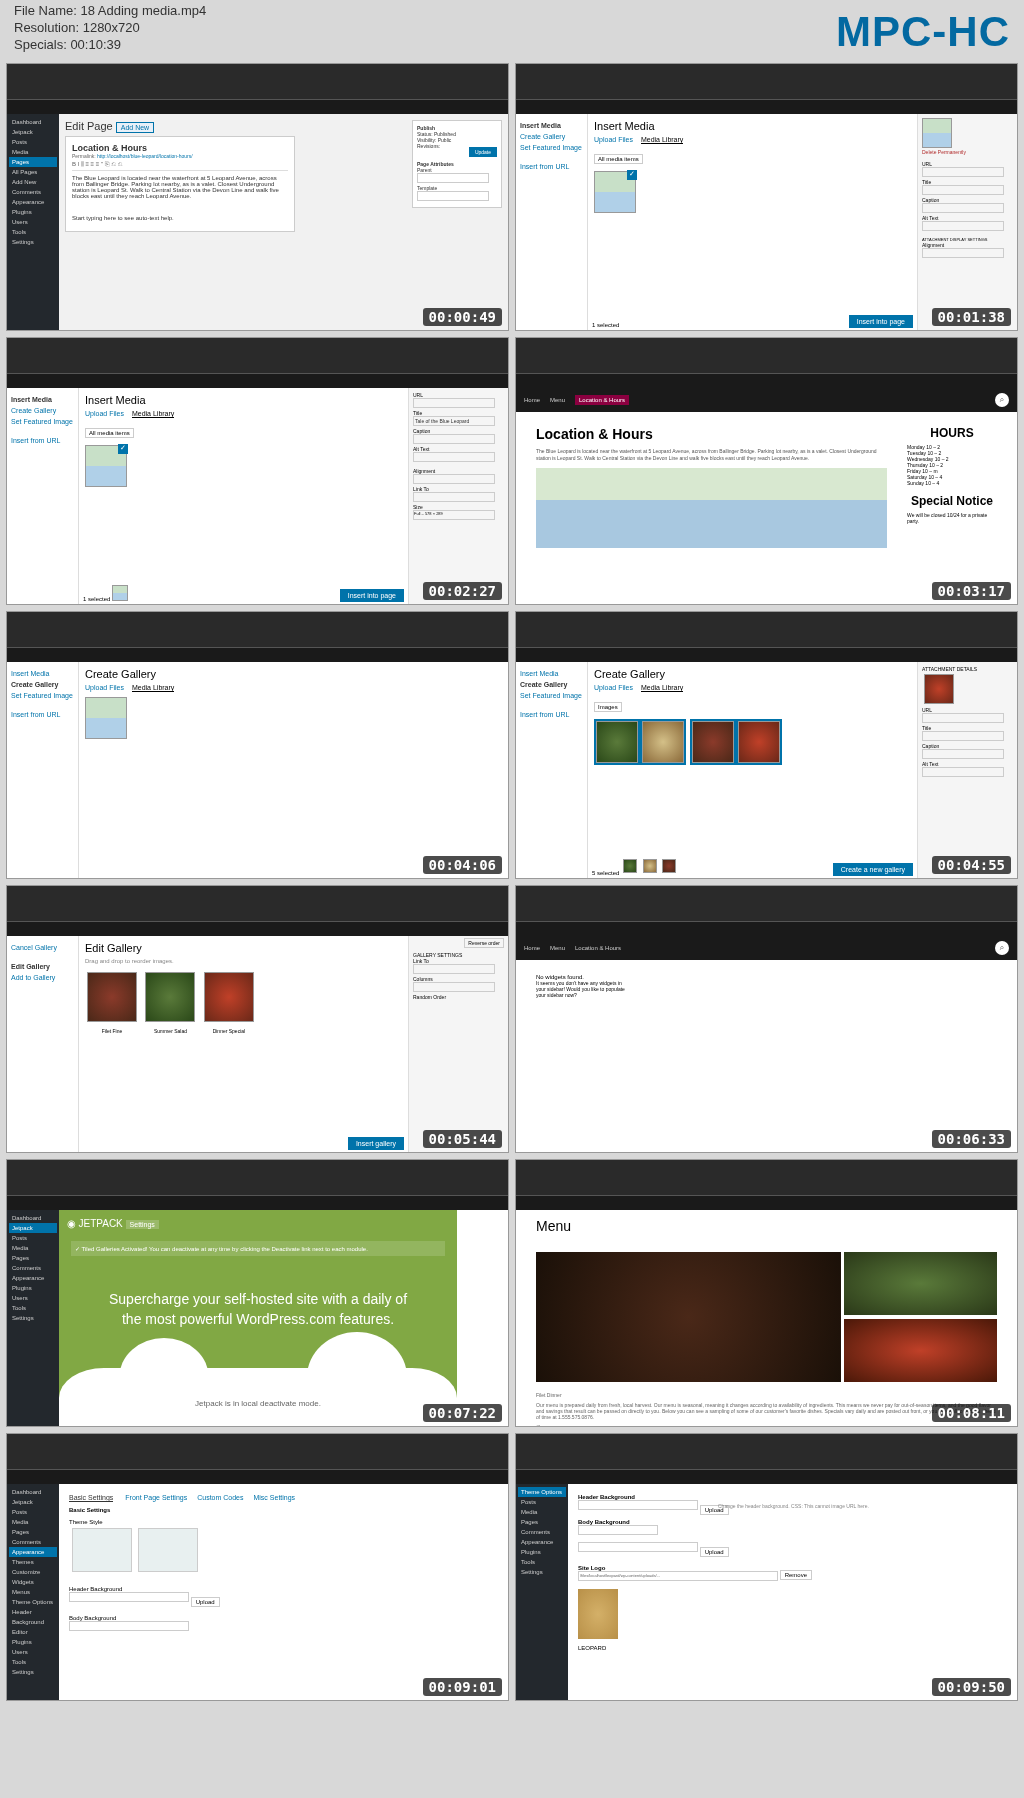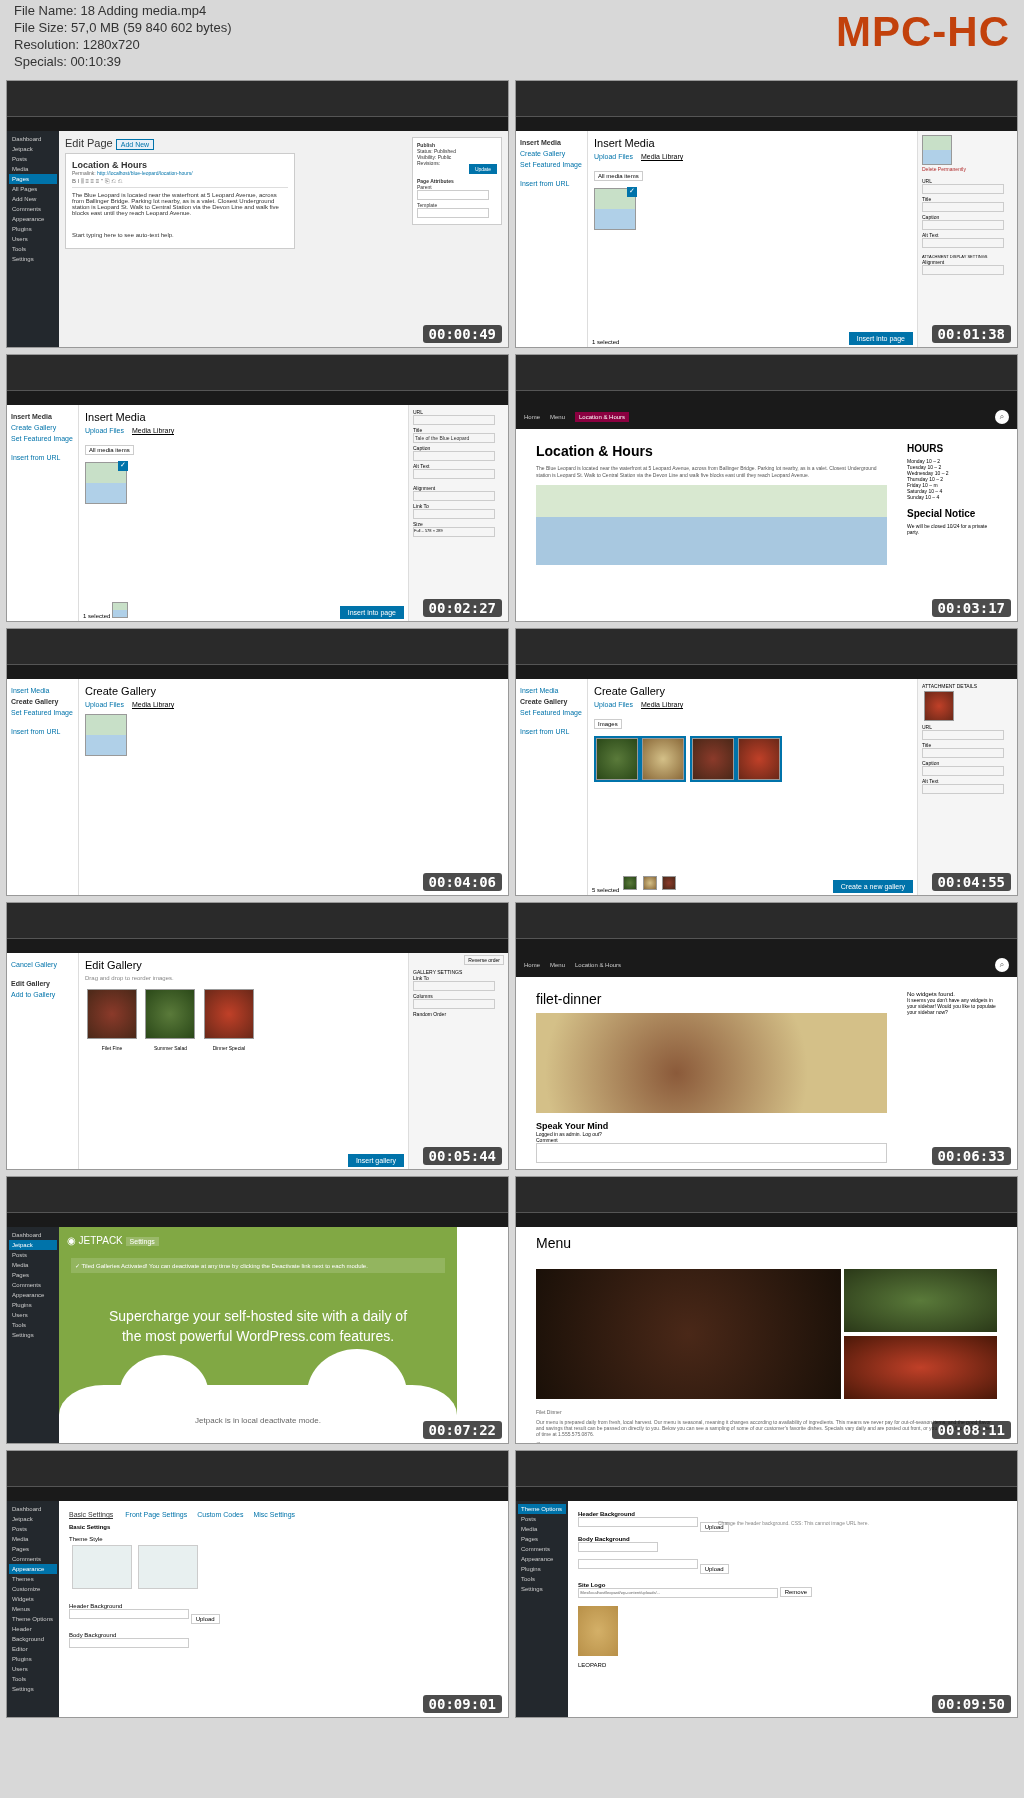--- a/index.html
+++ b/index.html
@@ -1,19 +1,19 @@
 <!DOCTYPE html>
 <html><head>
 <meta charset="utf-8">
 <style>
 * { margin: 0; padding: 0; box-sizing: border-box; }
 body { font-family: Arial, sans-serif; background: #d8d8d8; width: 1024px; }
 .header { padding: 3px 14px; font-size: 13px; color: #333; position: relative; }
 .header .line { margin-bottom: 2px; }
-.watermark { position: absolute; right: 14px; top: 8px; font-size: 42px; font-weight: bold; color: #c2410c; letter-spacing: 1px; }
+.watermark { position: absolute; right: 14px; top: 8px; font-size: 42px; font-weight: bold; color: #0369a1; letter-spacing: 1px; }
 .grid { display: grid; grid-template-columns: 1fr 1fr; gap: 6px; padding: 6px; }
 .thumb { background: #fff; border: 1px solid #999; position: relative; height: 268px; overflow: hidden; }
 .thumb .browser-chrome { height: 36px; background: #2a2a2a; border-bottom: 1px solid #555; font-size: 7px; color: #ccc; padding: 3px 6px; display: flex; align-items: center; }
 .thumb .admin-bar { height: 14px; background: #1a1a1a; font-size: 6px; color: #aaa; padding: 1px 6px; }
 .timestamp { position: absolute; bottom: 4px; right: 6px; background: rgba(0,0,0,0.7); color: #fff; font-size: 14px; font-weight: bold; padding: 1px 6px; border-radius: 3px; font-family: monospace; }
 .wp-layout { display: flex; height: 218px; }
 .wp-sidebar { width: 52px; background: #23282d; font-size: 6px; color: #ccc; padding: 3px 2px; }
 .wp-sidebar .item { padding: 2px 3px; white-space: nowrap; overflow: hidden; }
 .wp-sidebar .item.active { background: #0073aa; color: #fff; }
 .wp-main { flex: 1; background: #f1f1f1; padding: 6px; font-size: 7px; color: #333; position: relative; overflow: hidden; }
@@ -40,21 +40,21 @@
 .front-header { height: 24px; background: #1a1a1a; display: flex; align-items: center; padding: 0 8px; }
 .front-header .nav { font-size: 6px; color: #ccc; margin-right: 10px; }
 .front-header .nav.active { background: #8b0040; color: #fff; padding: 2px 4px; }
 .search-circle { width: 14px; height: 14px; background: #fff; border-radius: 50%; margin-left: auto; font-size: 8px; color: #333; text-align: center; line-height: 14px; }
 .front-body { padding: 14px 20px; display: flex; gap: 20px; }
 .front-main { flex: 1; }
 .front-main h1 { font-size: 14px; margin-bottom: 6px; }
 .front-main p { font-size: 5px; line-height: 1.4; color: #555; margin-bottom: 6px; }
 .big-map { width: 100%; height: 80px; background: linear-gradient(#d8e8d0 40%, #a8c8e0 40%); }
 .front-aside { width: 90px; font-size: 5px; }
-.front-aside h3 { font-size: 10px; margin-bottom: 4px; }
+.front-aside h3 { font-size: 12px; margin-bottom: 4px; text-align: center; }
 .jetpack-page { height: 218px; background: #81a844; position: relative; }
 .jetpack-page .jp-header { padding: 8px; color: #fff; font-size: 10px; }
 .jetpack-page .jp-tagline { text-align: center; color: #fff; font-size: 14px; font-weight: 300; padding: 30px 50px; line-height: 1.4; }
 .jetpack-page .jp-clouds { position: absolute; bottom: 0; width: 100%; height: 60px; background: #fff; border-radius: 60px 60px 0 0 / 40px; }
 .jetpack-page .jp-clouds::before, .jetpack-page .jp-clouds::after { content: ''; position: absolute; background: #fff; border-radius: 50%; }
 .jetpack-page .jp-clouds::before { width: 90px; height: 80px; left: 60px; top: -30px; }
 .jetpack-page .jp-clouds::after { width: 100px; height: 90px; right: 50px; top: -36px; }
 .jp-dev { position: absolute; bottom: 20px; width: 100%; text-align: center; font-size: 8px; color: #666; z-index: 2; }
 .editor-box { background: #fff; border: 1px solid #ccc; padding: 6px; margin: 4px 0; }
 .editor-toolbar { border-bottom: 1px solid #ddd; padding: 2px 0; font-size: 6px; color: #666; }
@@ -72,21 +72,20 @@
 .ts-tabs { font-size: 7px; margin-bottom: 6px; color: #0073aa; }
 .ts-tabs span { margin-right: 10px; }
 .ts-preview { width: 60px; height: 44px; background: #e8f0f0; border: 1px solid #ccc; display: inline-block; margin: 3px; }
 .logo-badge { width: 40px; height: 50px; background: radial-gradient(#d4b068, #b89048); margin: 6px 0; }
 </style>
 </head>
 <body>
 
 <div class="header">
   <div class="line"><span>File Name:</span> <span>18 Adding media.mp4</span></div>
-  <div class="line"><span>File Size:</span> <span>57,0 MB (59 840 602 bytes)</span></div>
   <div class="line"><span>Resolution:</span> <span>1280x720</span></div>
   <div class="line"><span>Specials:</span> <span>00:10:39</span></div>
   <div class="watermark">MPC-HC</div>
 </div>
 
 <div class="grid">
 
   <div class="thumb">
     <div class="browser-chrome"></div>
       <div class="admin-bar"></div>
@@ -328,28 +327,20 @@
     <div class="browser-chrome"></div>
       <div class="admin-bar"></div>
     <div class="frontend">
       <div class="front-header">
         <span class="nav">Home</span>
         <span class="nav">Menu</span>
         <span class="nav">Location &amp; Hours</span>
         <span class="search-circle">⌕</span>
       </div>
       <div class="front-body">
-        <div class="front-main">
-          <h1 style="font-weight:300;">filet-dinner</h1>
-          <div class="food-big"></div>
-          <h3 style="font-size:9px;margin-top:8px;">Speak Your Mind</h3>
-          <div style="font-size:5px;">Logged in as admin. Log out?</div>
-          <div style="font-size:5px;">Comment</div>
-          <div style="border:1px solid #ccc;height:20px;"></div>
-        </div>
         <div class="front-aside">
           <div style="font-size:6px;">No widgets found.</div>
           <div>It seems you don't have any widgets in your sidebar! Would you like to populate your sidebar now?</div>
         </div>
       </div>
     </div>
     <div class="timestamp">00:06:33</div>
   </div>
 
   <div class="thumb">

